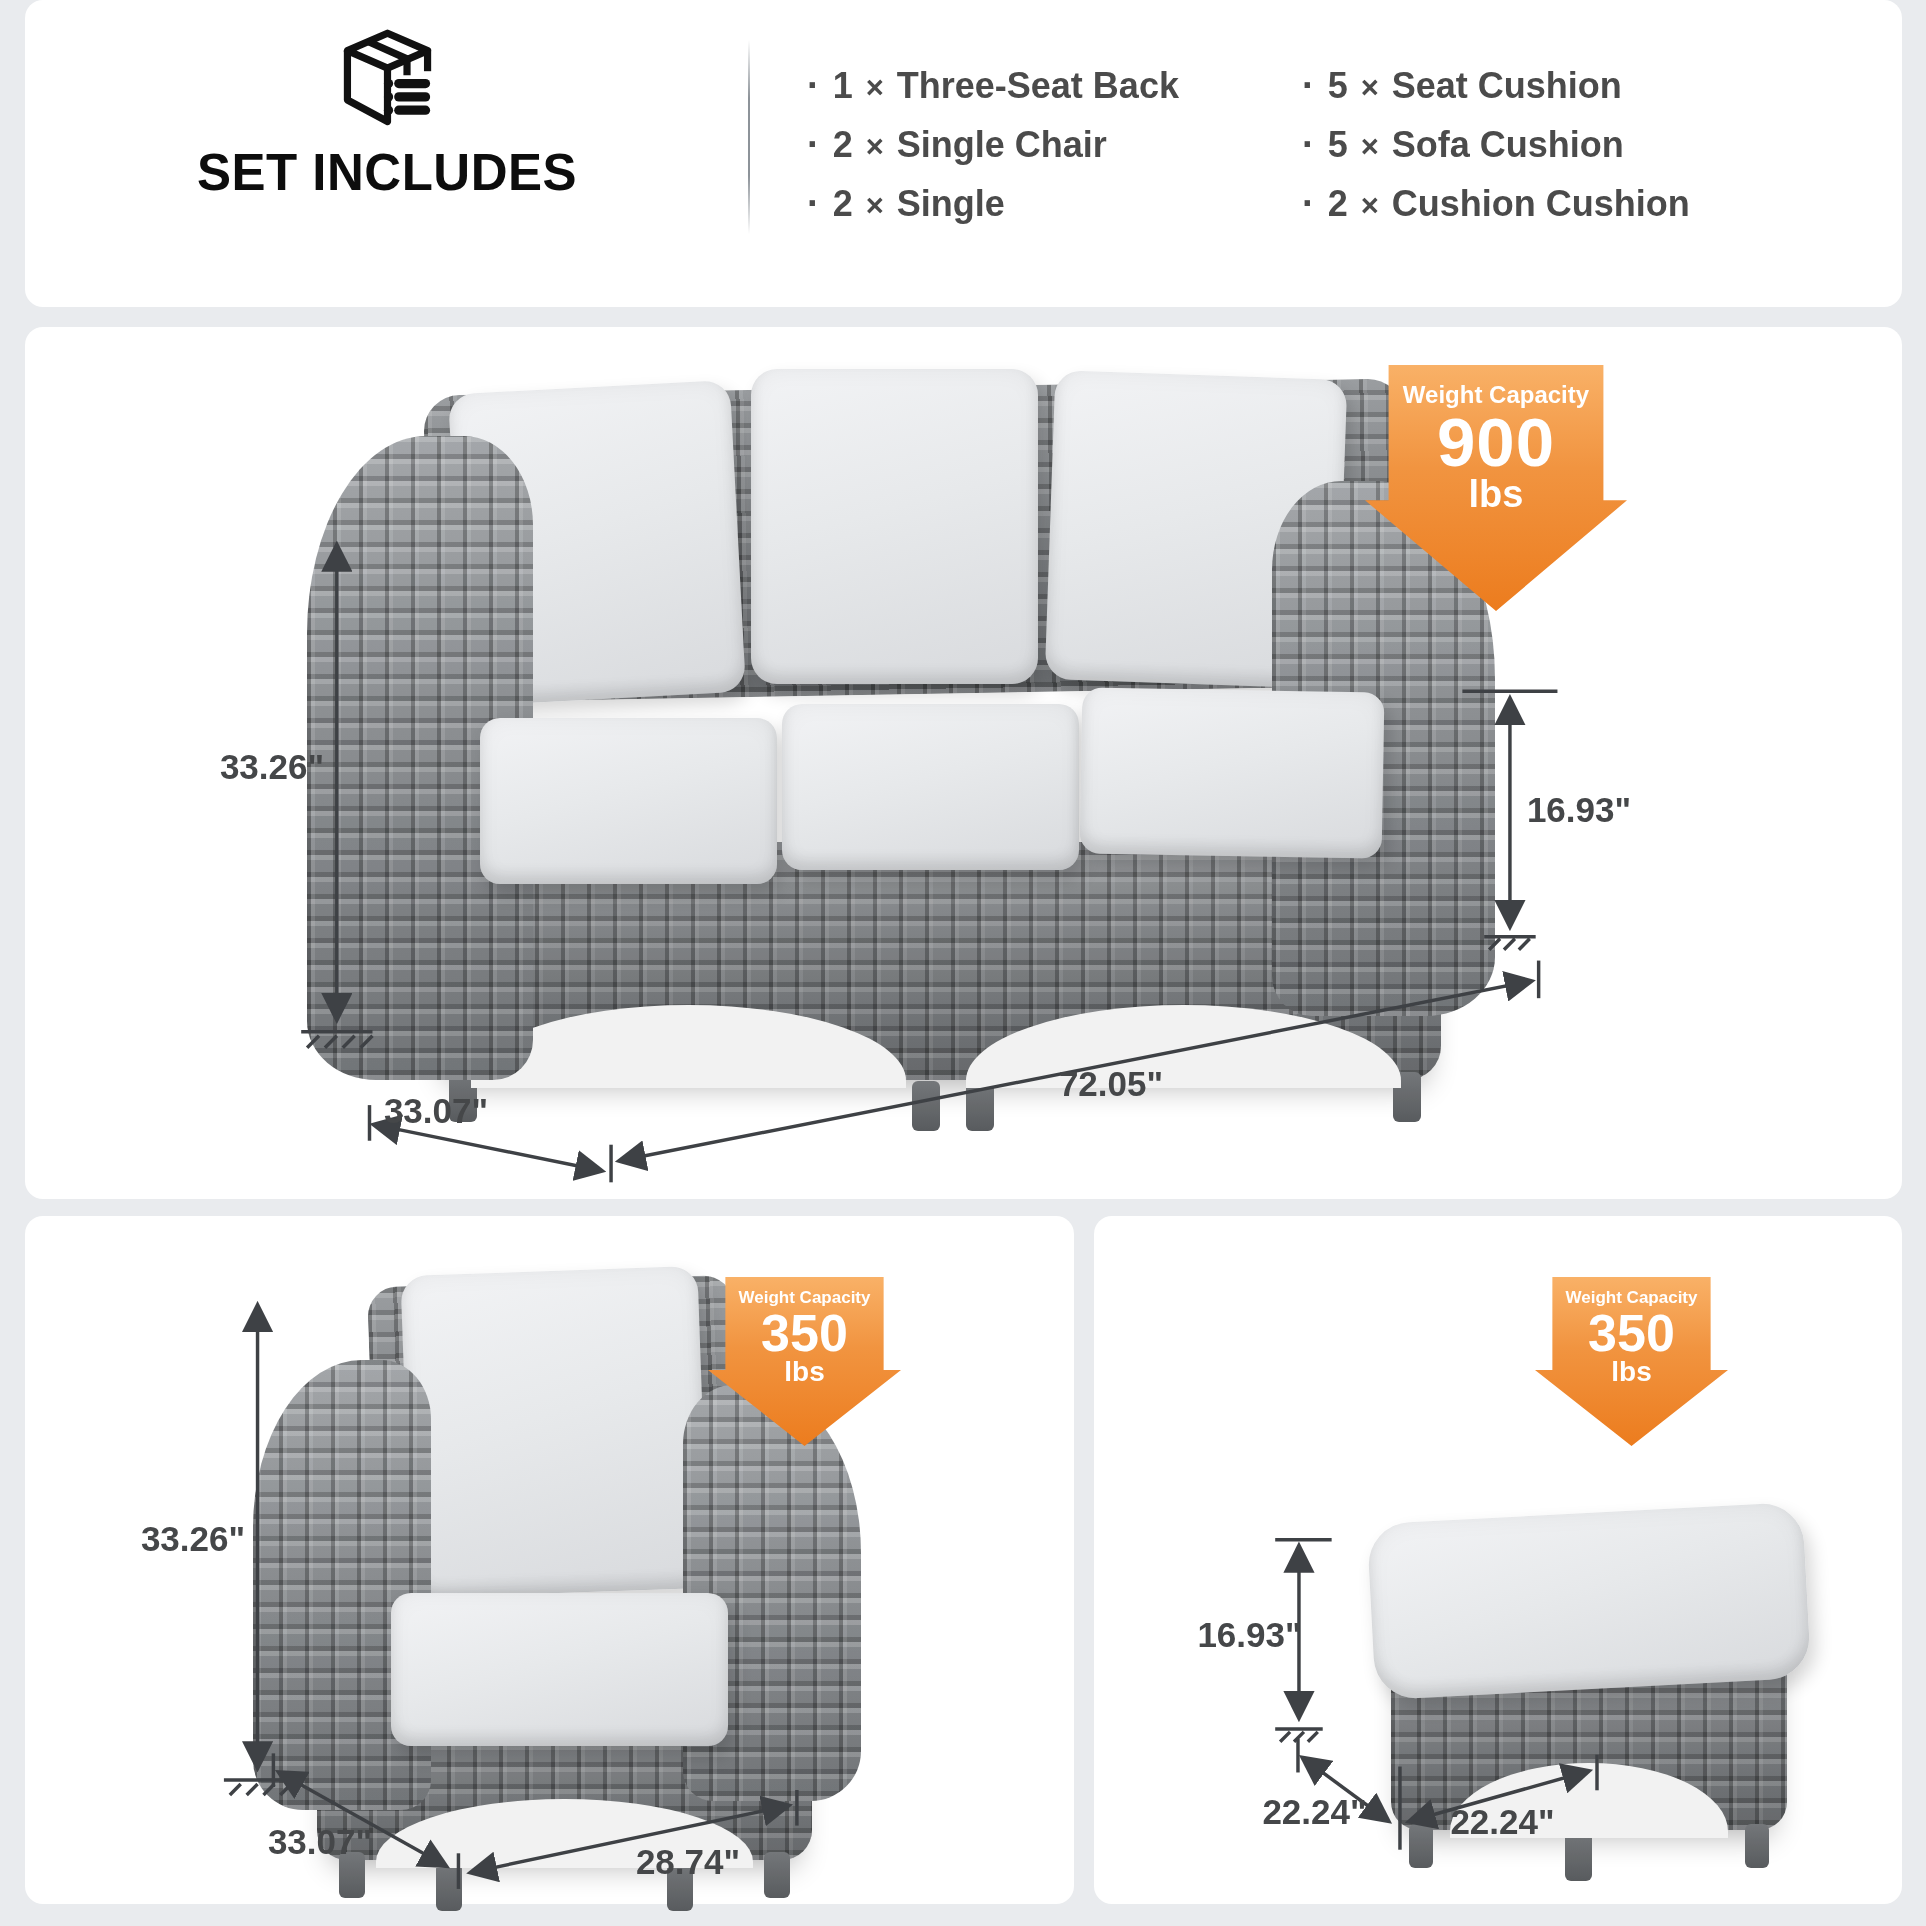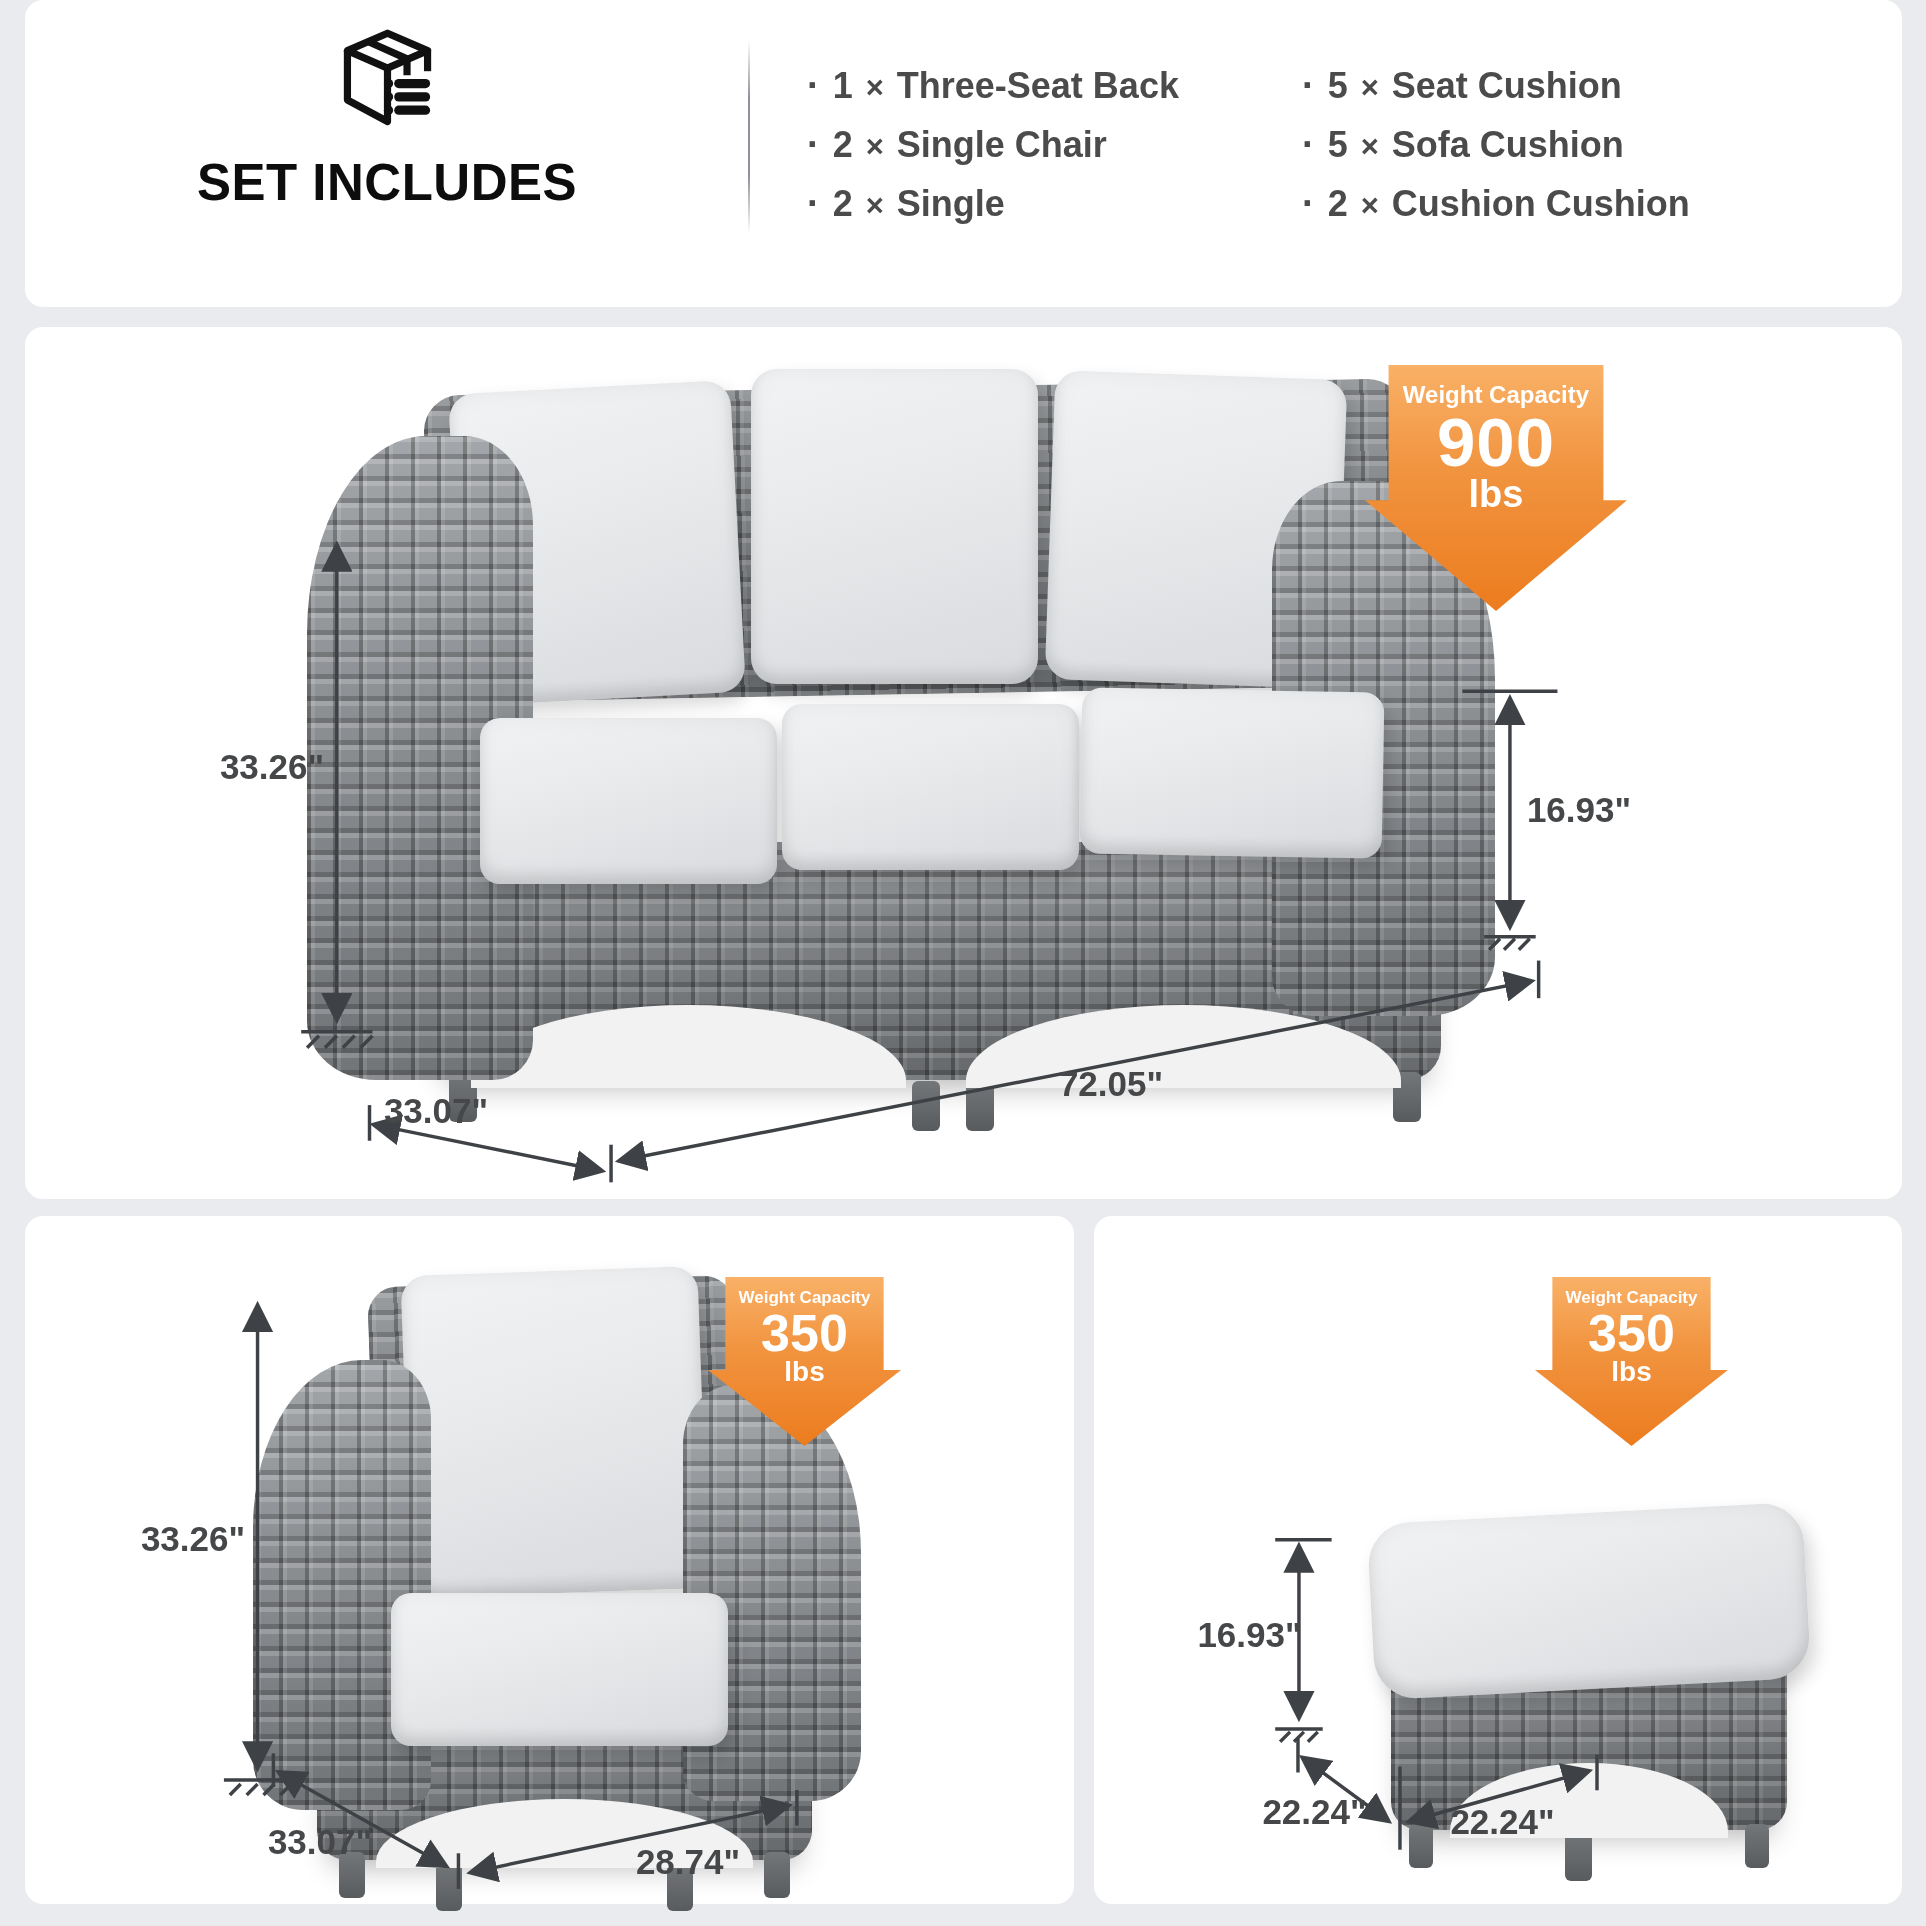--- a/index.html
+++ b/index.html
@@ -11,21 +11,21 @@
   }
   .panel{position:absolute;background:#ffffff;border-radius:18px;}
   #panel-header{left:25px;top:0;width:1877px;height:307px;}
   #panel-sofa{left:25px;top:327px;width:1877px;height:872px;}
   #panel-chair{left:25px;top:1216px;width:1049px;height:688px;}
   #panel-ottoman{left:1094px;top:1216px;width:808px;height:688px;}
 
   
   .hdr-left{position:absolute;left:139px;top:26px;width:446px;display:flex;flex-direction:column;align-items:center;}
   .box-icon{width:113px;height:113px;}
-  .hdr-title{margin-top:14px;font-size:51px;font-weight:900;color:#0d0d0d;letter-spacing:0.5px;white-space:nowrap;}
+  .hdr-title{margin-top:4px;font-size:51px;font-weight:900;color:#0d0d0d;letter-spacing:0.5px;white-space:nowrap;}
   .hdr-divider{position:absolute;left:723px;top:40px;width:2px;height:194px;
     background:linear-gradient(180deg,rgba(120,125,130,0),#8d9399 30%,#8d9399 70%,rgba(120,125,130,0));}
   .hdr-col{position:absolute;top:65px;display:flex;flex-direction:column;gap:17px;}
   #col1{left:782px;} #col2{left:1277px;}
   .li{display:flex;align-items:baseline;gap:13px;font-size:36px;font-weight:700;color:#4b4b4b;white-space:nowrap;}
   .li-b{font-size:38px;line-height:1;}
   .li-x{font-size:31px;font-weight:700;}
 
   
   .badge{position:absolute;display:flex;flex-direction:column;align-items:center;z-index:7;color:#fff;text-align:center;

